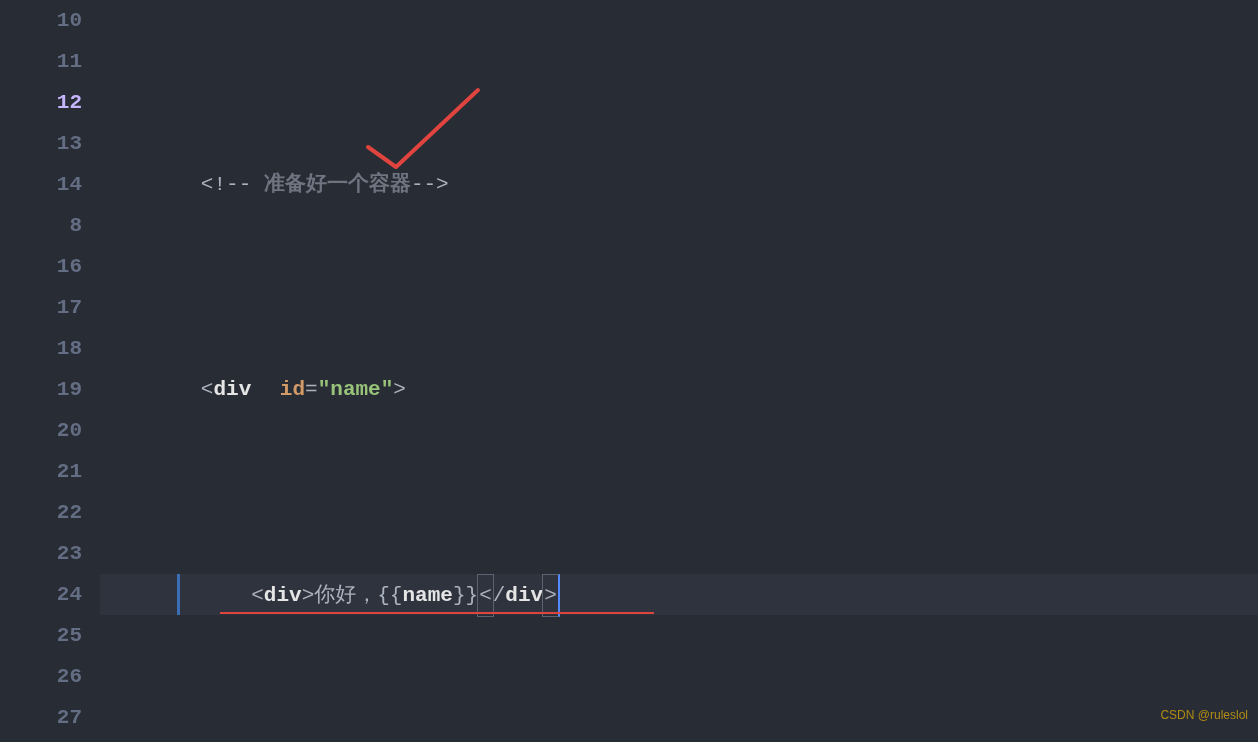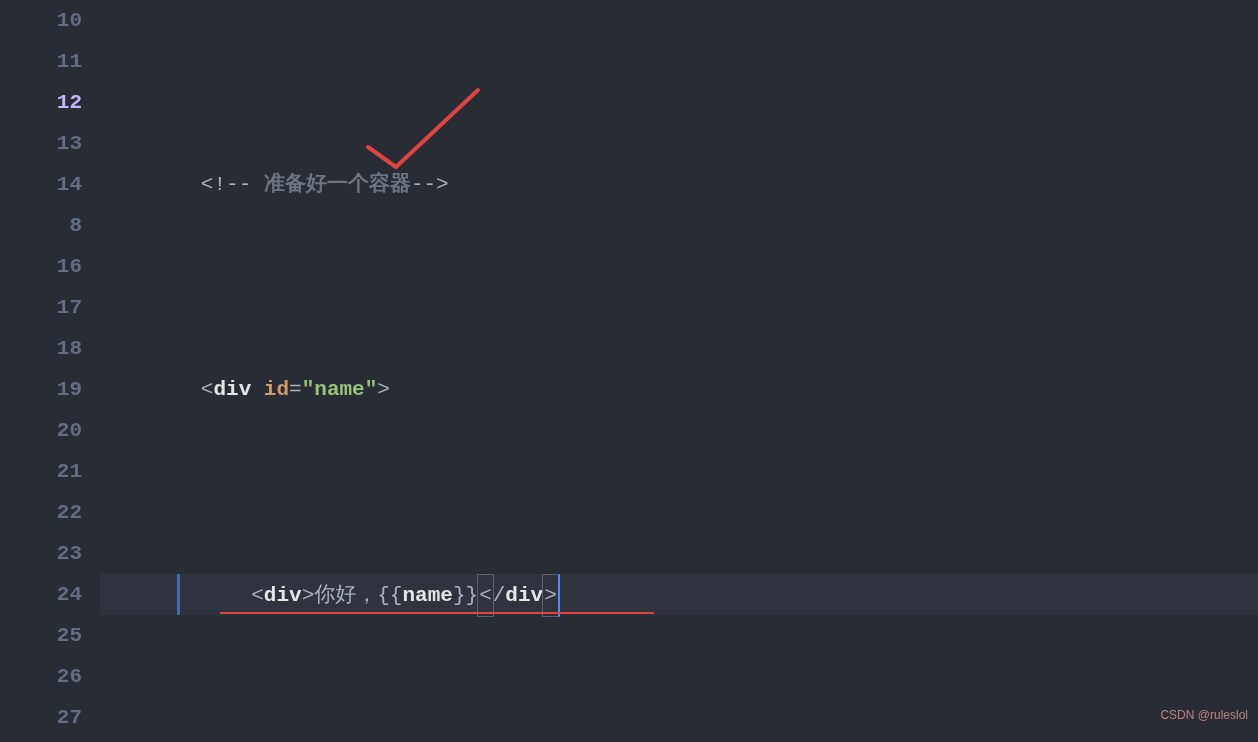--- a/index.html
+++ b/index.html
@@ -40,21 +40,21 @@
   .marker {
     position: absolute;
     left: 77px;
     top: 0;
     width: 3px;
     height: 41px;
   }
   .marker.blue { background: #3b6fb5; } 
   .tagb{ color: #abb2bf; }                    
   .tag { color: #e5e5e5; font-weight: bold; } 
-  .attr{ color: #d19a66; font-weight: bold; } 
+  .attr{ color: #d19a66; font-weight: bold; margin-left: 16px; } 
   .op  { color: #abb2bf; }                    
   .str { color: #98c379; font-weight: bold; } 
   .cmt { color: #6e7580; font-weight: bold; font-family: Liberation Mono, monospace; } 
 
   .matchbox {
     display:inline-block;
     border:1px solid #5c6370;
     padding:0 1px;
     margin:0 -1px;
   }
@@ -69,21 +69,21 @@
   .anno-underline {
     position: absolute;
     height: 2px;
     background: #e0443e;
     pointer-events: none;
   }
   .watermark {
     position: absolute;
     bottom: 6px;
     right: 10px;
-    color: #fca5a5;
+    color: #eab308;
     font-family: Arial, sans-serif;
     font-size: 12px;
     opacity: 0.7;
   }
 </style>
 </head>
 <body>
 
 <div class="editor">
   <div class="gutter">

